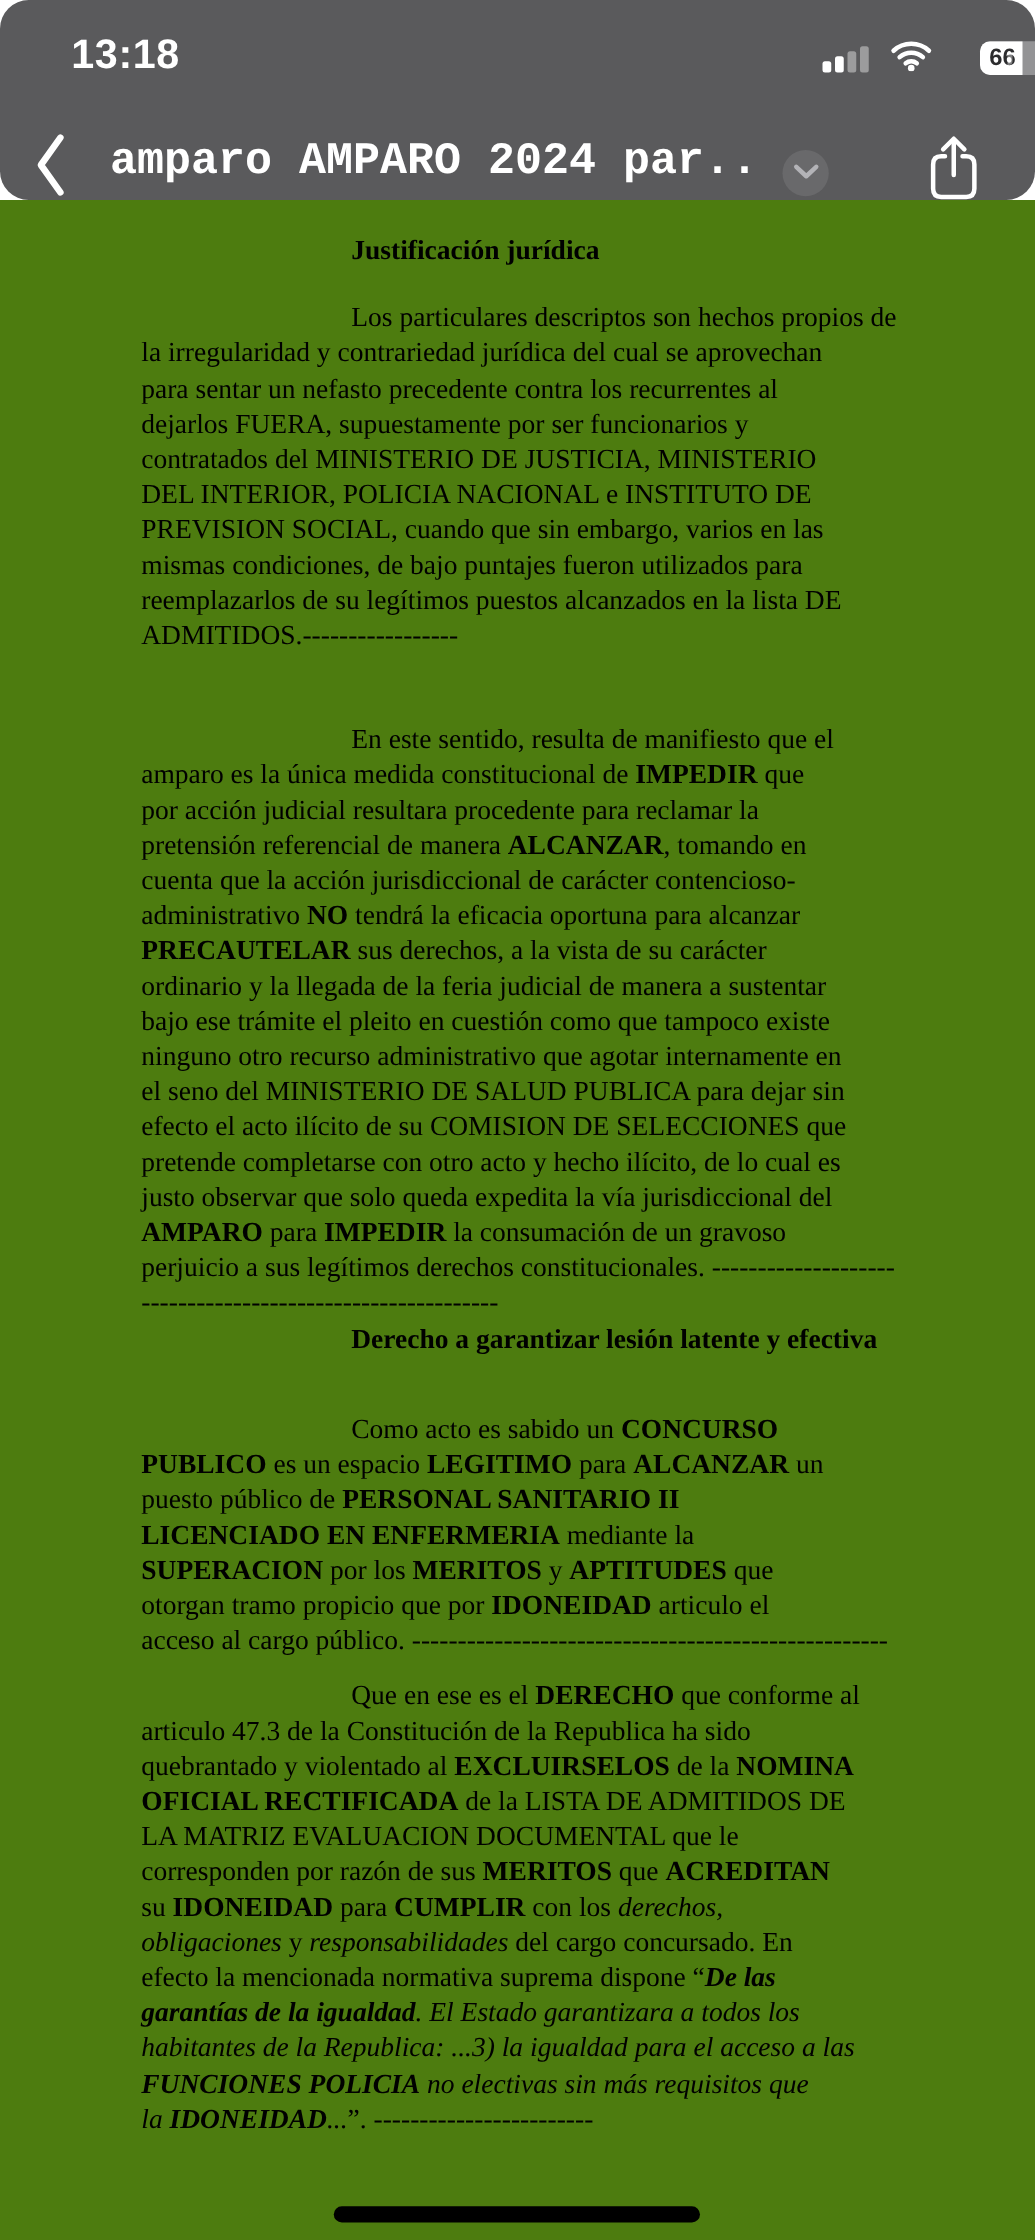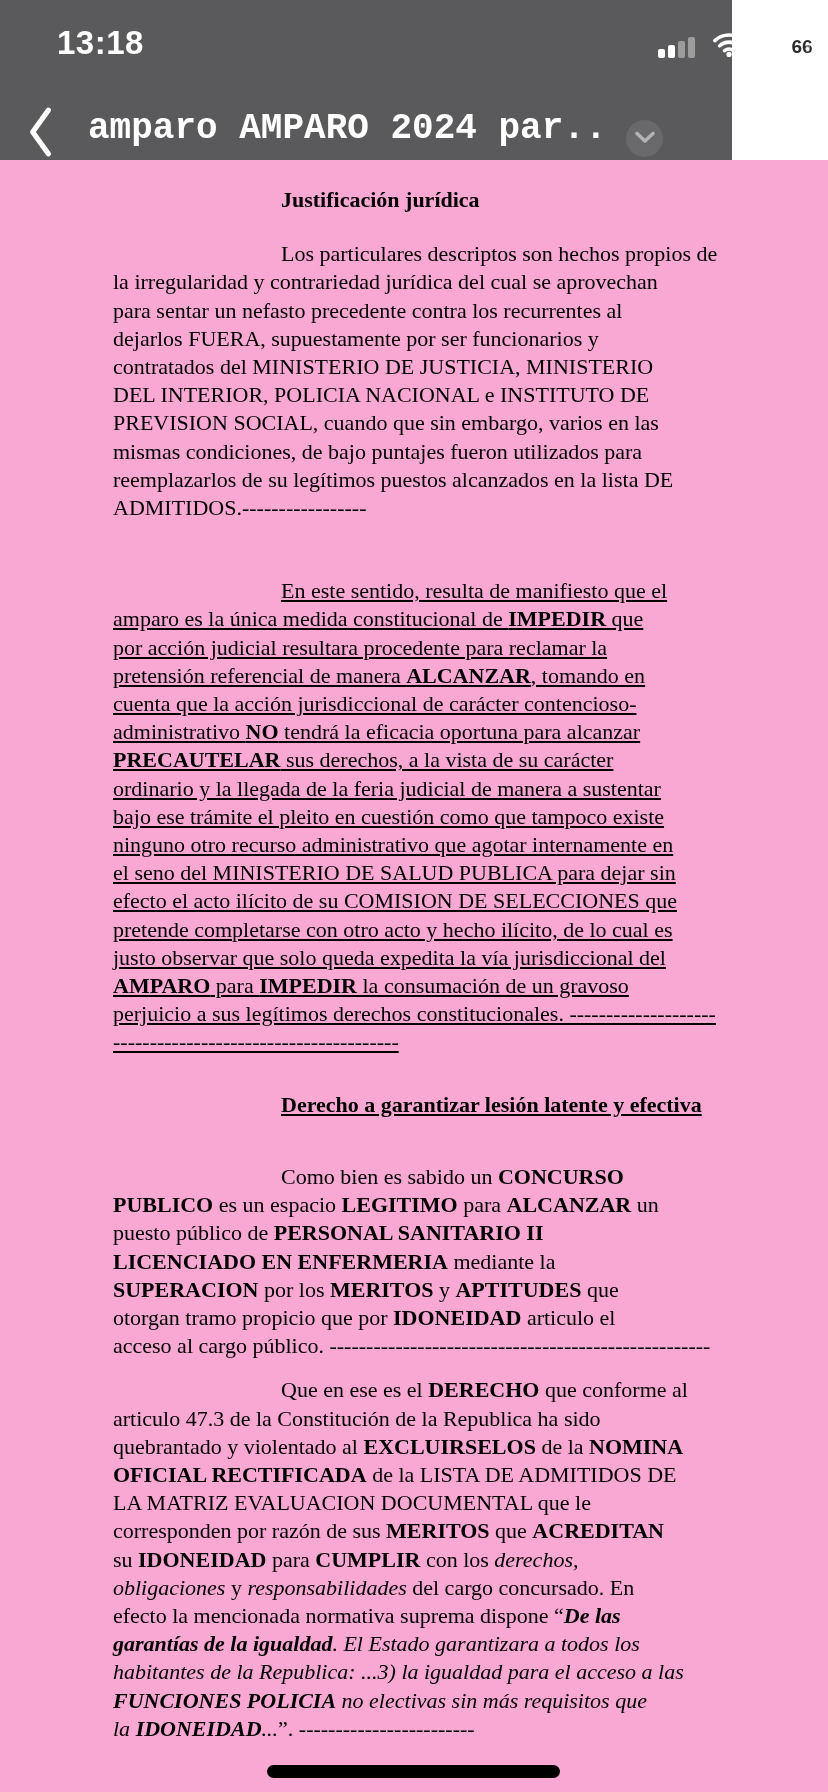--- a/index.html
+++ b/index.html
@@ -2,22 +2,22 @@
 <html><head>
 <meta charset="utf-8">
 <style>
   html,body{margin:0;padding:0;}
   body{
     width:828px;height:1792px;overflow:hidden;position:relative;
     background:#ffffff;font-family:"Liberation Sans",sans-serif;
   }
   
   .header{
-    position:absolute;top:0;left:0;width:732px;height:160px;
-    background:#5a5a5c;color:#fff;
+    position:absolute;top:0;left:0;width:828px;height:160px;
+    background:#5a5a5c;color:#fff;border-radius:23px;
   }
   .time{
     position:absolute;left:57px;top:24px;
     font-size:33px;font-weight:600;letter-spacing:.5px;color:#fff;
   }
   .signal{position:absolute;left:658px;top:36px;width:46px;height:22px;display:flex;align-items:flex-end;gap:3px;}
   .signal .bar{width:7px;border-radius:2px;background:#fff;}
   .signal .bar.b1{height:9px;}
   .signal .bar.b2{height:13px;}
   .signal .bar.b3{height:17px;background:rgba(255,255,255,.4);}
@@ -42,33 +42,33 @@
     font-size:36px;font-weight:700;color:#fff;white-space:nowrap;overflow:hidden;font-family:Liberation Mono, monospace;
   }
   .expand-btn{
     position:absolute;left:626px;top:120px;width:37px;height:37px;border-radius:50%;
     background:#69696b;border:none;padding:0;cursor:pointer;display:flex;align-items:center;justify-content:center;
   }
   .share-btn{position:absolute;left:740px;top:108px;width:46px;height:54px;background:none;border:none;padding:0;cursor:pointer;}
   
   .doc{
     position:absolute;top:160px;left:0;width:828px;bottom:0;
-    background:#f9a8d4;color:#000;
+    background:#4d7c0f;color:#000;
     font-family:"Liberation Serif",serif;font-size:22px;line-height:28.2px;
     overflow:hidden;
   }
   .block{white-space:pre;padding:0 40px 0 113px;}
   .block .b{font-weight:bold;}
   .block .i{font-style:italic;}
   .block-heading{text-indent:168px;}
   .block-paragraph{text-indent:168px;}
   [data-name="heading-justificacion"]{margin-top:26px;}
   [data-name="para-hechos"]{margin-top:26px;font-family:Liberation Serif, serif;}
-  [data-name="para-amparo-garantia"]{margin-top:55px;text-decoration:underline;}
-  [data-name="heading-derecho"]{margin-top:34px;text-decoration:underline;}
+  [data-name="para-amparo-garantia"]{margin-top:55px;}
+  [data-name="heading-derecho"]{}
   [data-name="para-concurso"]{margin-top:44px;}
   [data-name="para-derecho-47"]{margin-top:16px;}
   
   .home-indicator{
     position:absolute;left:267px;top:1765px;width:293px;height:13px;
     border-radius:7px;background:#000;cursor:grab;
   }
 </style>
 </head>
 <body>
@@ -151,21 +151,21 @@
 bajo ese trámite el pleito en cuestión como que tampoco existe
 ninguno otro recurso administrativo que agotar internamente en
 el seno del MINISTERIO DE SALUD PUBLICA para dejar sin
 efecto el acto ilícito de su COMISION DE SELECCIONES que
 pretende completarse con otro acto y hecho ilícito, de lo cual es
 justo observar que solo queda expedita la vía jurisdiccional del
 </span><span class="b">AMPARO</span><span> para </span><span class="b">IMPEDIR</span><span> la consumación de un gravoso
 perjuicio a sus legítimos derechos constitucionales. --------------------
 ---------------------------------------</span></div>
     <div class="block block-heading" data-name="heading-derecho"><span class="b">Derecho a garantizar lesión latente y efectiva</span></div>
-    <div class="block block-paragraph" data-name="para-concurso"><span>Como bien es sabido un </span><span class="b">CONCURSO
+    <div class="block block-paragraph" data-name="para-concurso"><span>Como acto es sabido un </span><span class="b">CONCURSO
 PUBLICO</span><span> es un espacio </span><span class="b">LEGITIMO</span><span> para </span><span class="b">ALCANZAR</span><span> un
 puesto público de </span><span class="b">PERSONAL SANITARIO II
 LICENCIADO EN ENFERMERIA</span><span> mediante la
 </span><span class="b">SUPERACION</span><span> por los </span><span class="b">MERITOS</span><span> y </span><span class="b">APTITUDES</span><span> que
 otorgan tramo propicio que por </span><span class="b">IDONEIDAD</span><span> articulo el
 acceso al cargo público. ----------------------------------------------------</span></div>
     <div class="block block-paragraph" data-name="para-derecho-47"><span>Que en ese es el </span><span class="b">DERECHO</span><span> que conforme al
 articulo 47.3 de la Constitución de la Republica ha sido
 quebrantado y violentado al </span><span class="b">EXCLUIRSELOS</span><span> de la </span><span class="b">NOMINA
 OFICIAL RECTIFICADA</span><span> de la LISTA DE ADMITIDOS DE

